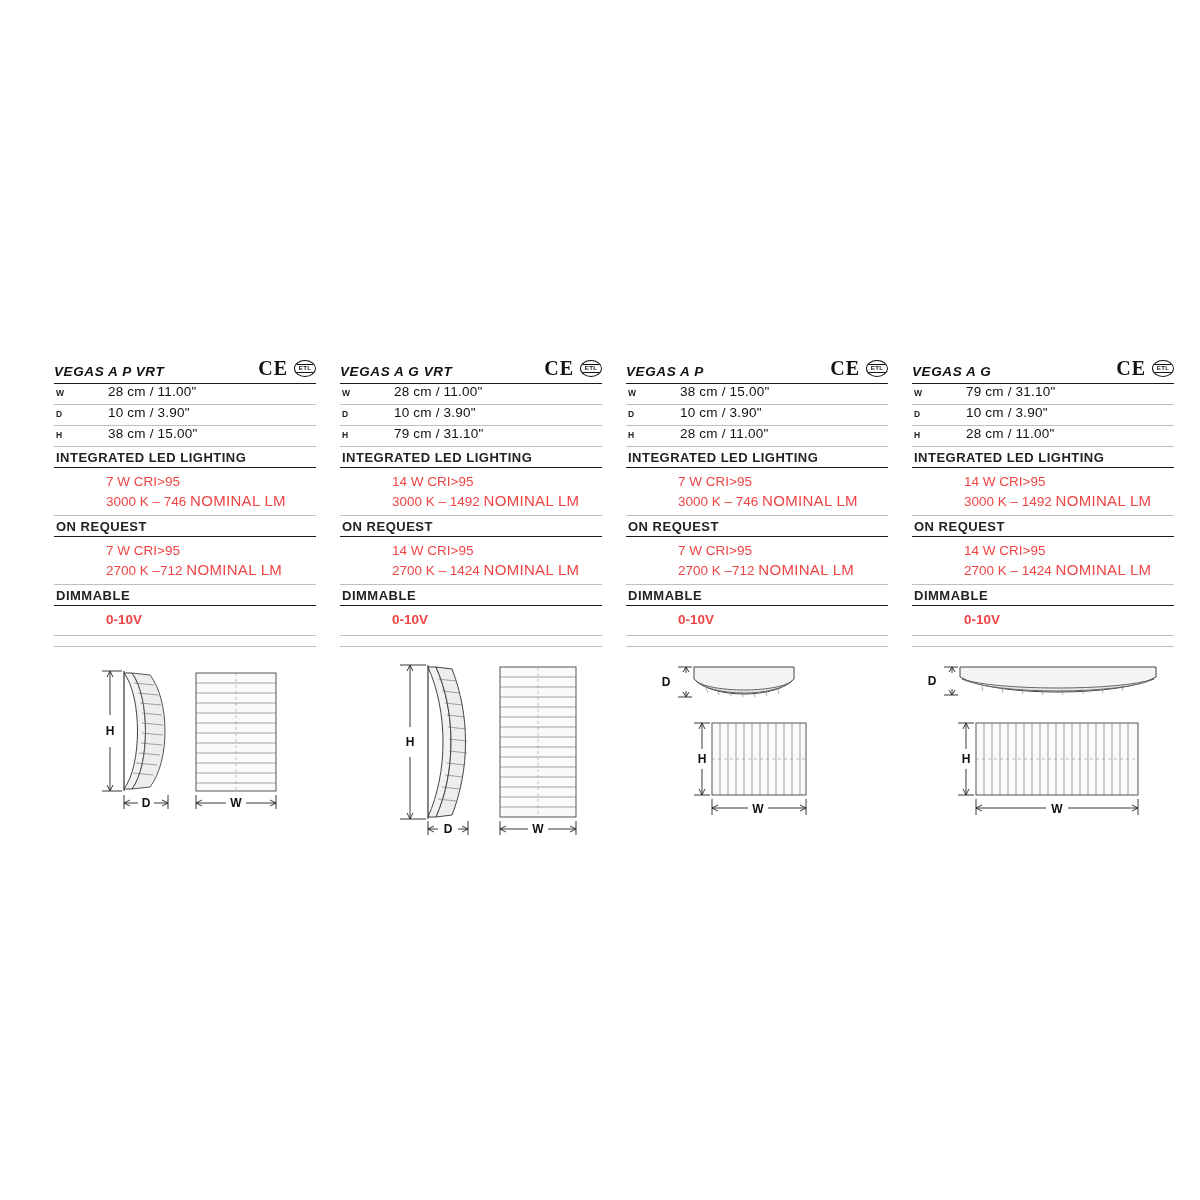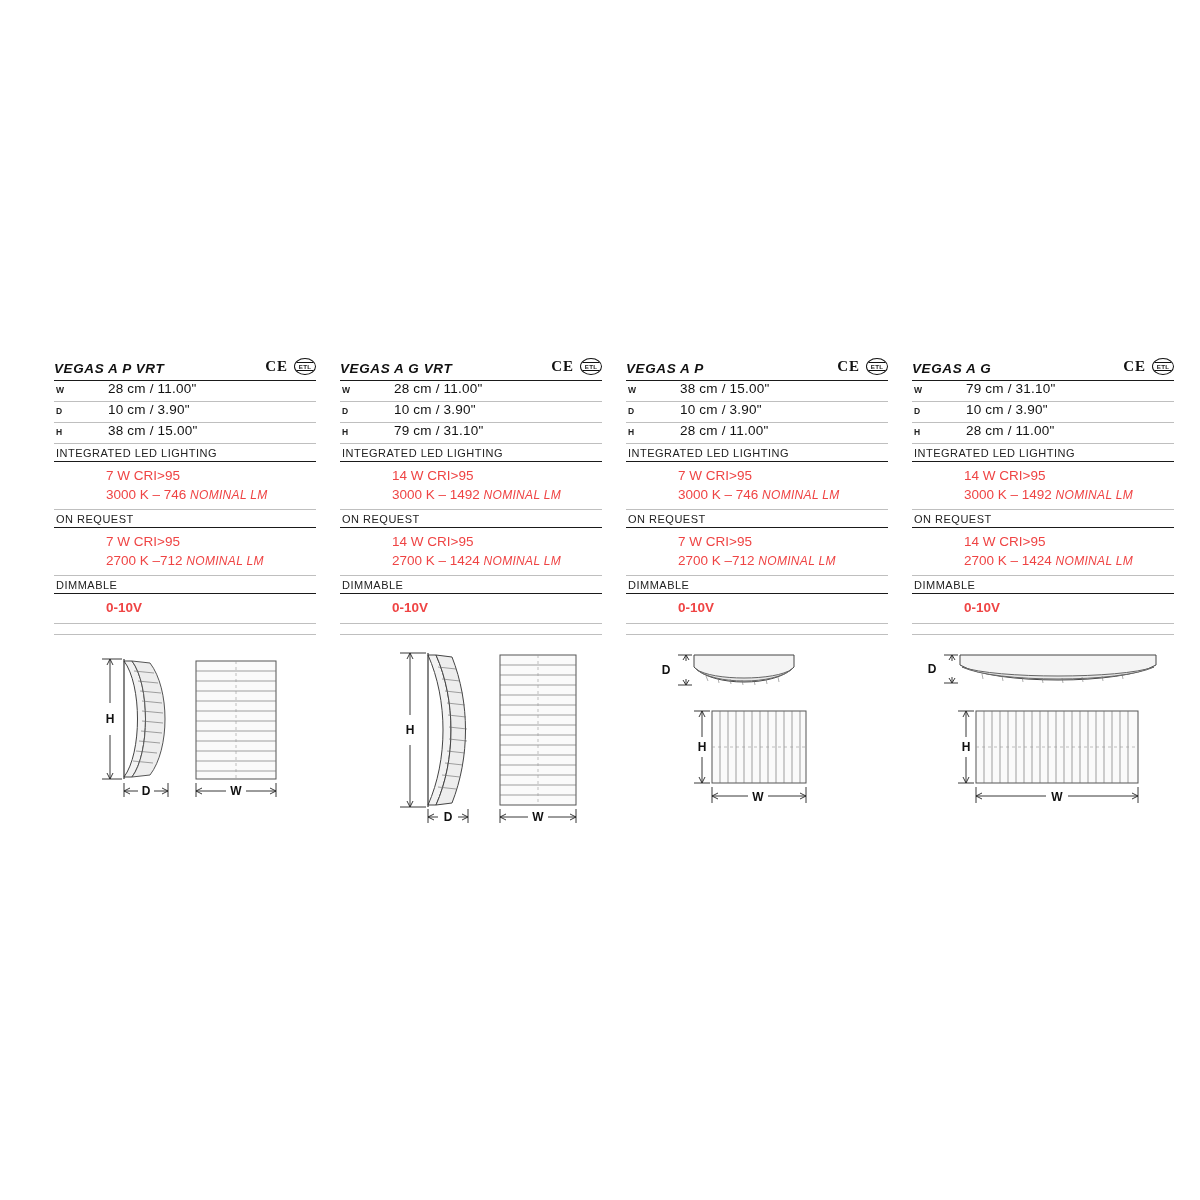--- a/index.html
+++ b/index.html
@@ -50,21 +50,21 @@
     color: #111;
     white-space: nowrap;
   }
   .marks {
     display: flex;
     align-items: center;
     gap: 6px;
     padding-bottom: 1px;
   }
   .ce-mark {
-    font-size: 15px;
+    font-size: 20px;
     font-weight: bold;
     letter-spacing: 1px;
     font-family: "Liberation Serif", serif;
     color: #111;
     line-height: 1;
   }
   .etl-mark {
     width: 20px;
     height: 15px;
     border: 1.3px solid #111;
@@ -112,42 +112,41 @@
     padding-left: 2px;
   }
   .dim-val {
     font-size: 13.5px;
     color: #111;
     letter-spacing: 0.2px;
   }
 
   
   .sec-label {
-    font-size: 11px;
-    font-weight: normal;
+    font-size: 13px;
+    font-weight: bold;
     letter-spacing: 0.5px;
     color: #222;
     padding: 3px 0 2px 2px;
     border-bottom: 1.2px solid #1a1a1a;
     text-transform: uppercase;
   }
   .sec-body {
     padding: 4px 0 4px 52px;
     border-bottom: 0.8px solid #bfbfbf;
   }
   .sec-line {
     font-size: 13.5px;
     line-height: 19px;
     color: #ef4444;
     white-space: nowrap;
   }
   .sec-line .small {
-    font-size: 12px;
+    font-size: 15px;
     letter-spacing: 0.3px;
-    font-style: italic;
   }
   .sec-body.single { padding-bottom: 6px; font-weight: bold; }
 
   .rule-thin {
     border-bottom: 0.8px solid #bfbfbf;
     height: 10px;
   }
 
   
   .drawing {

